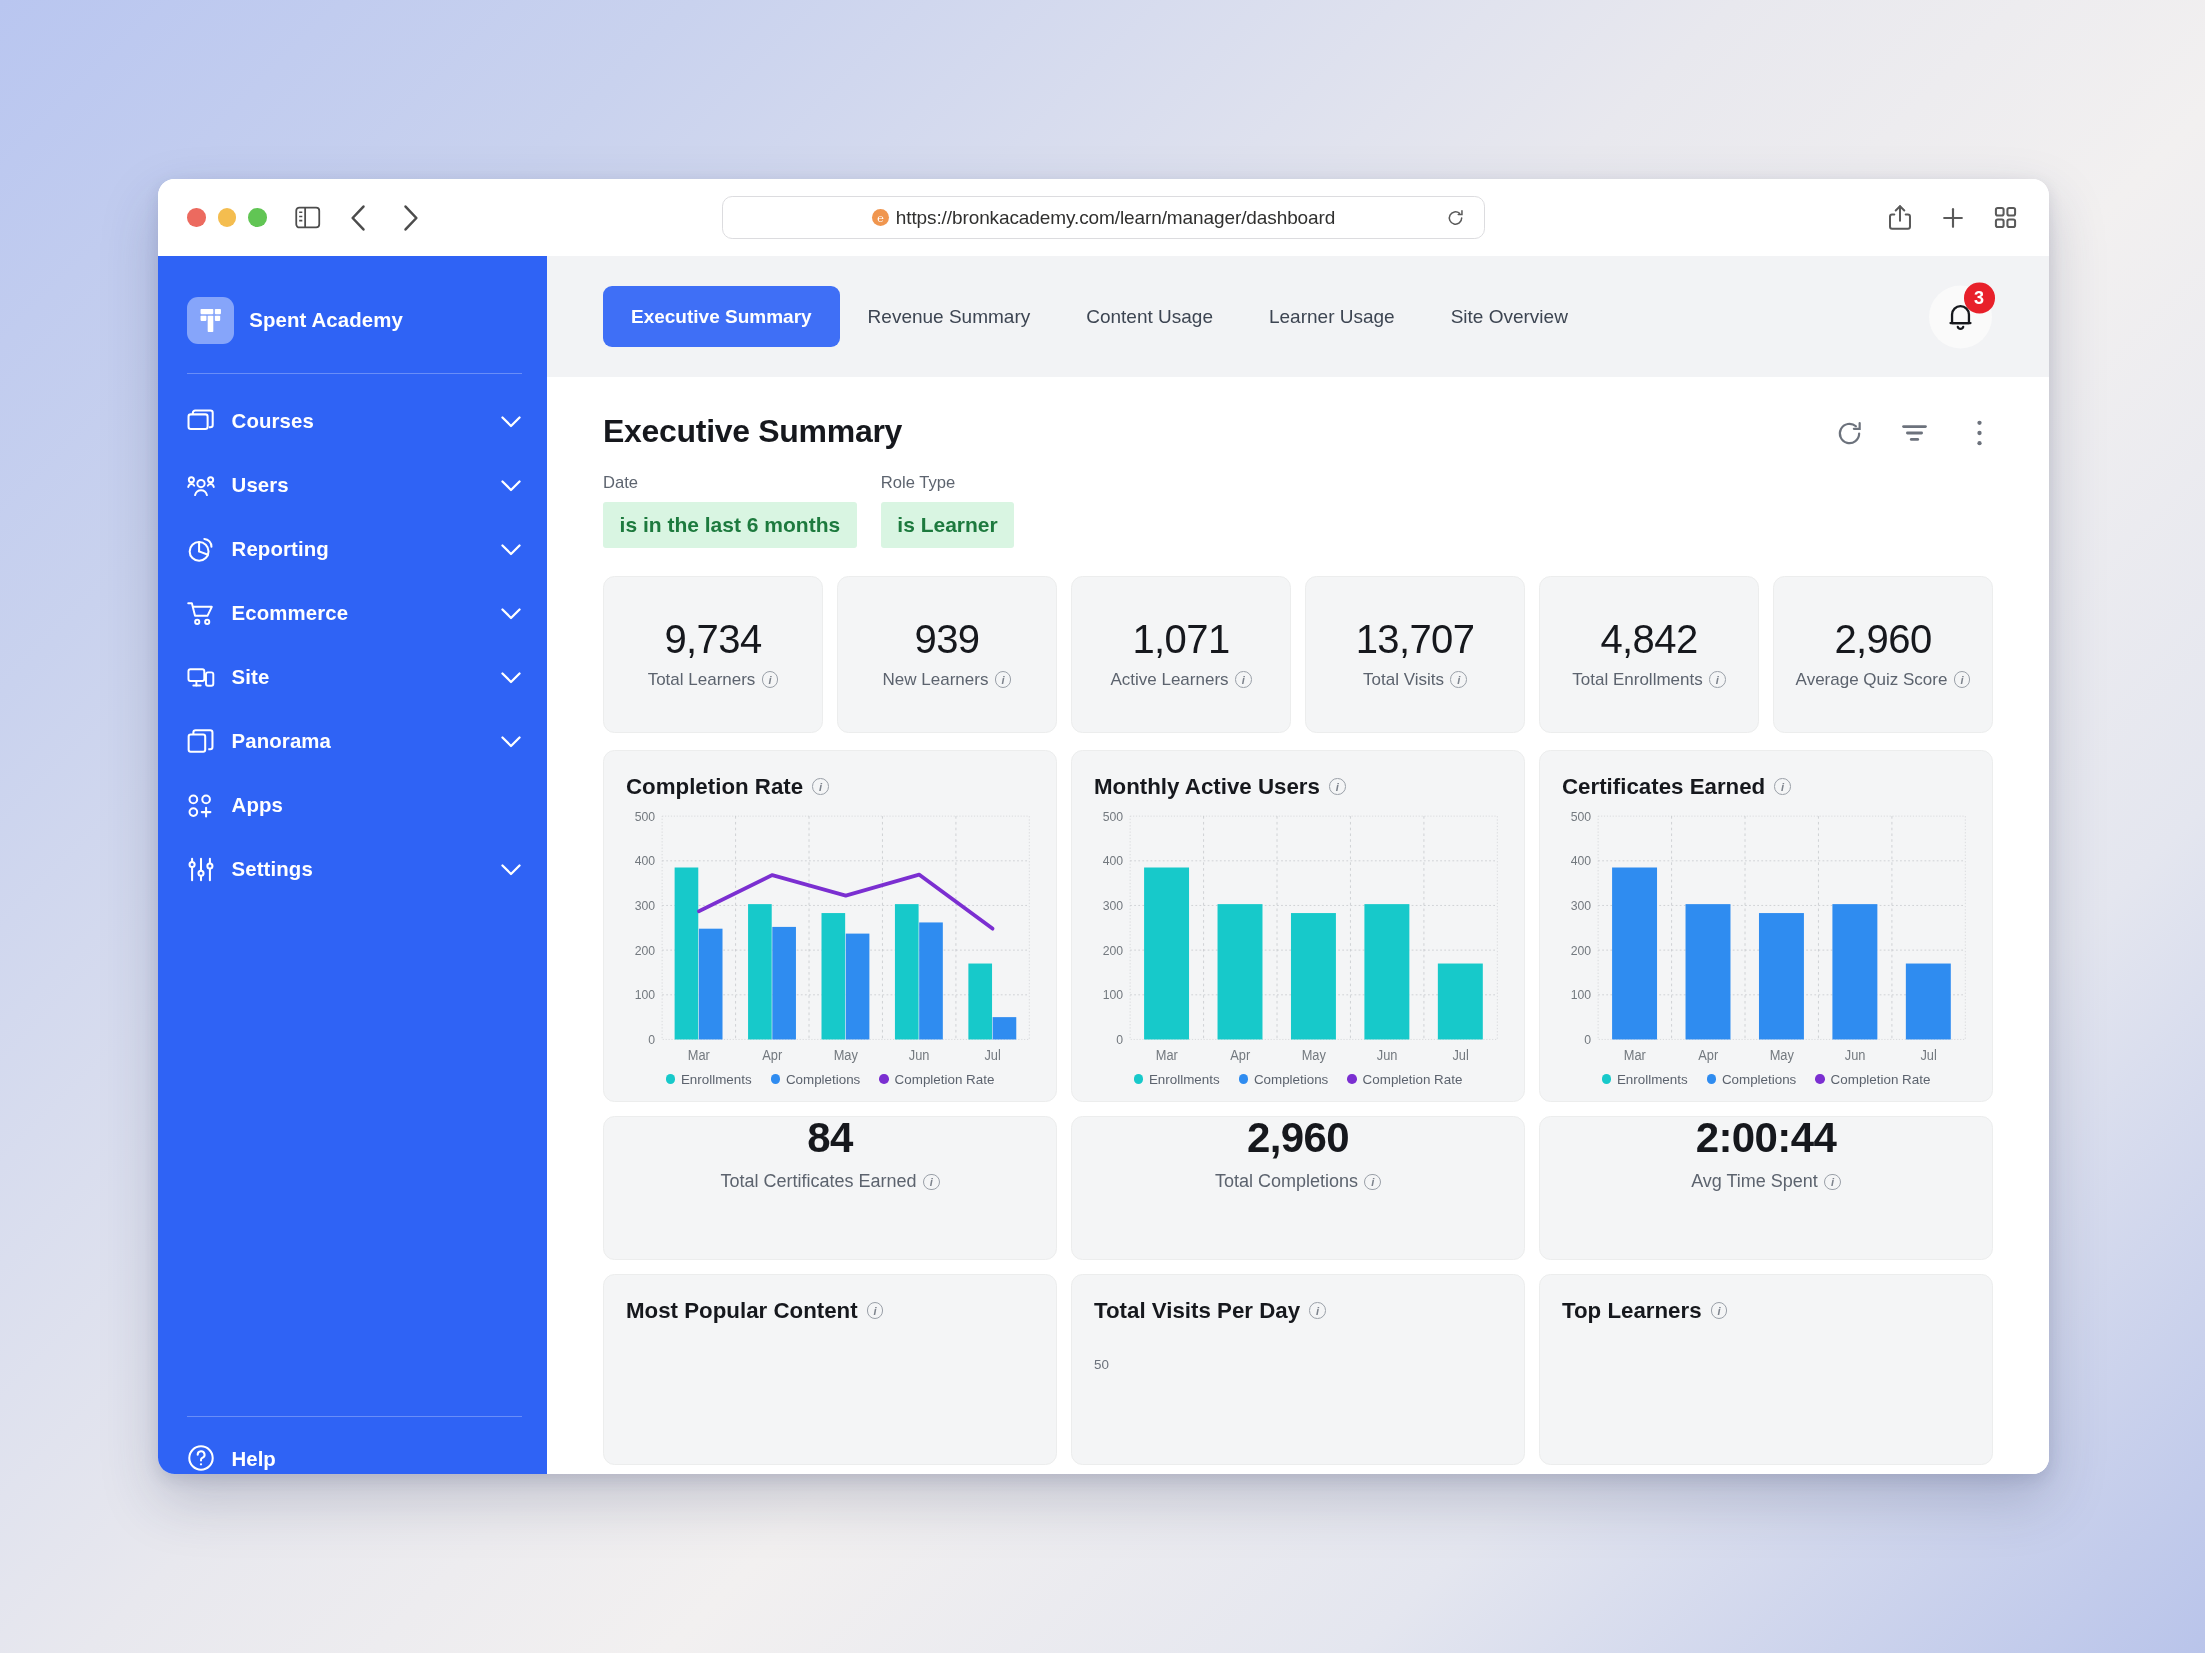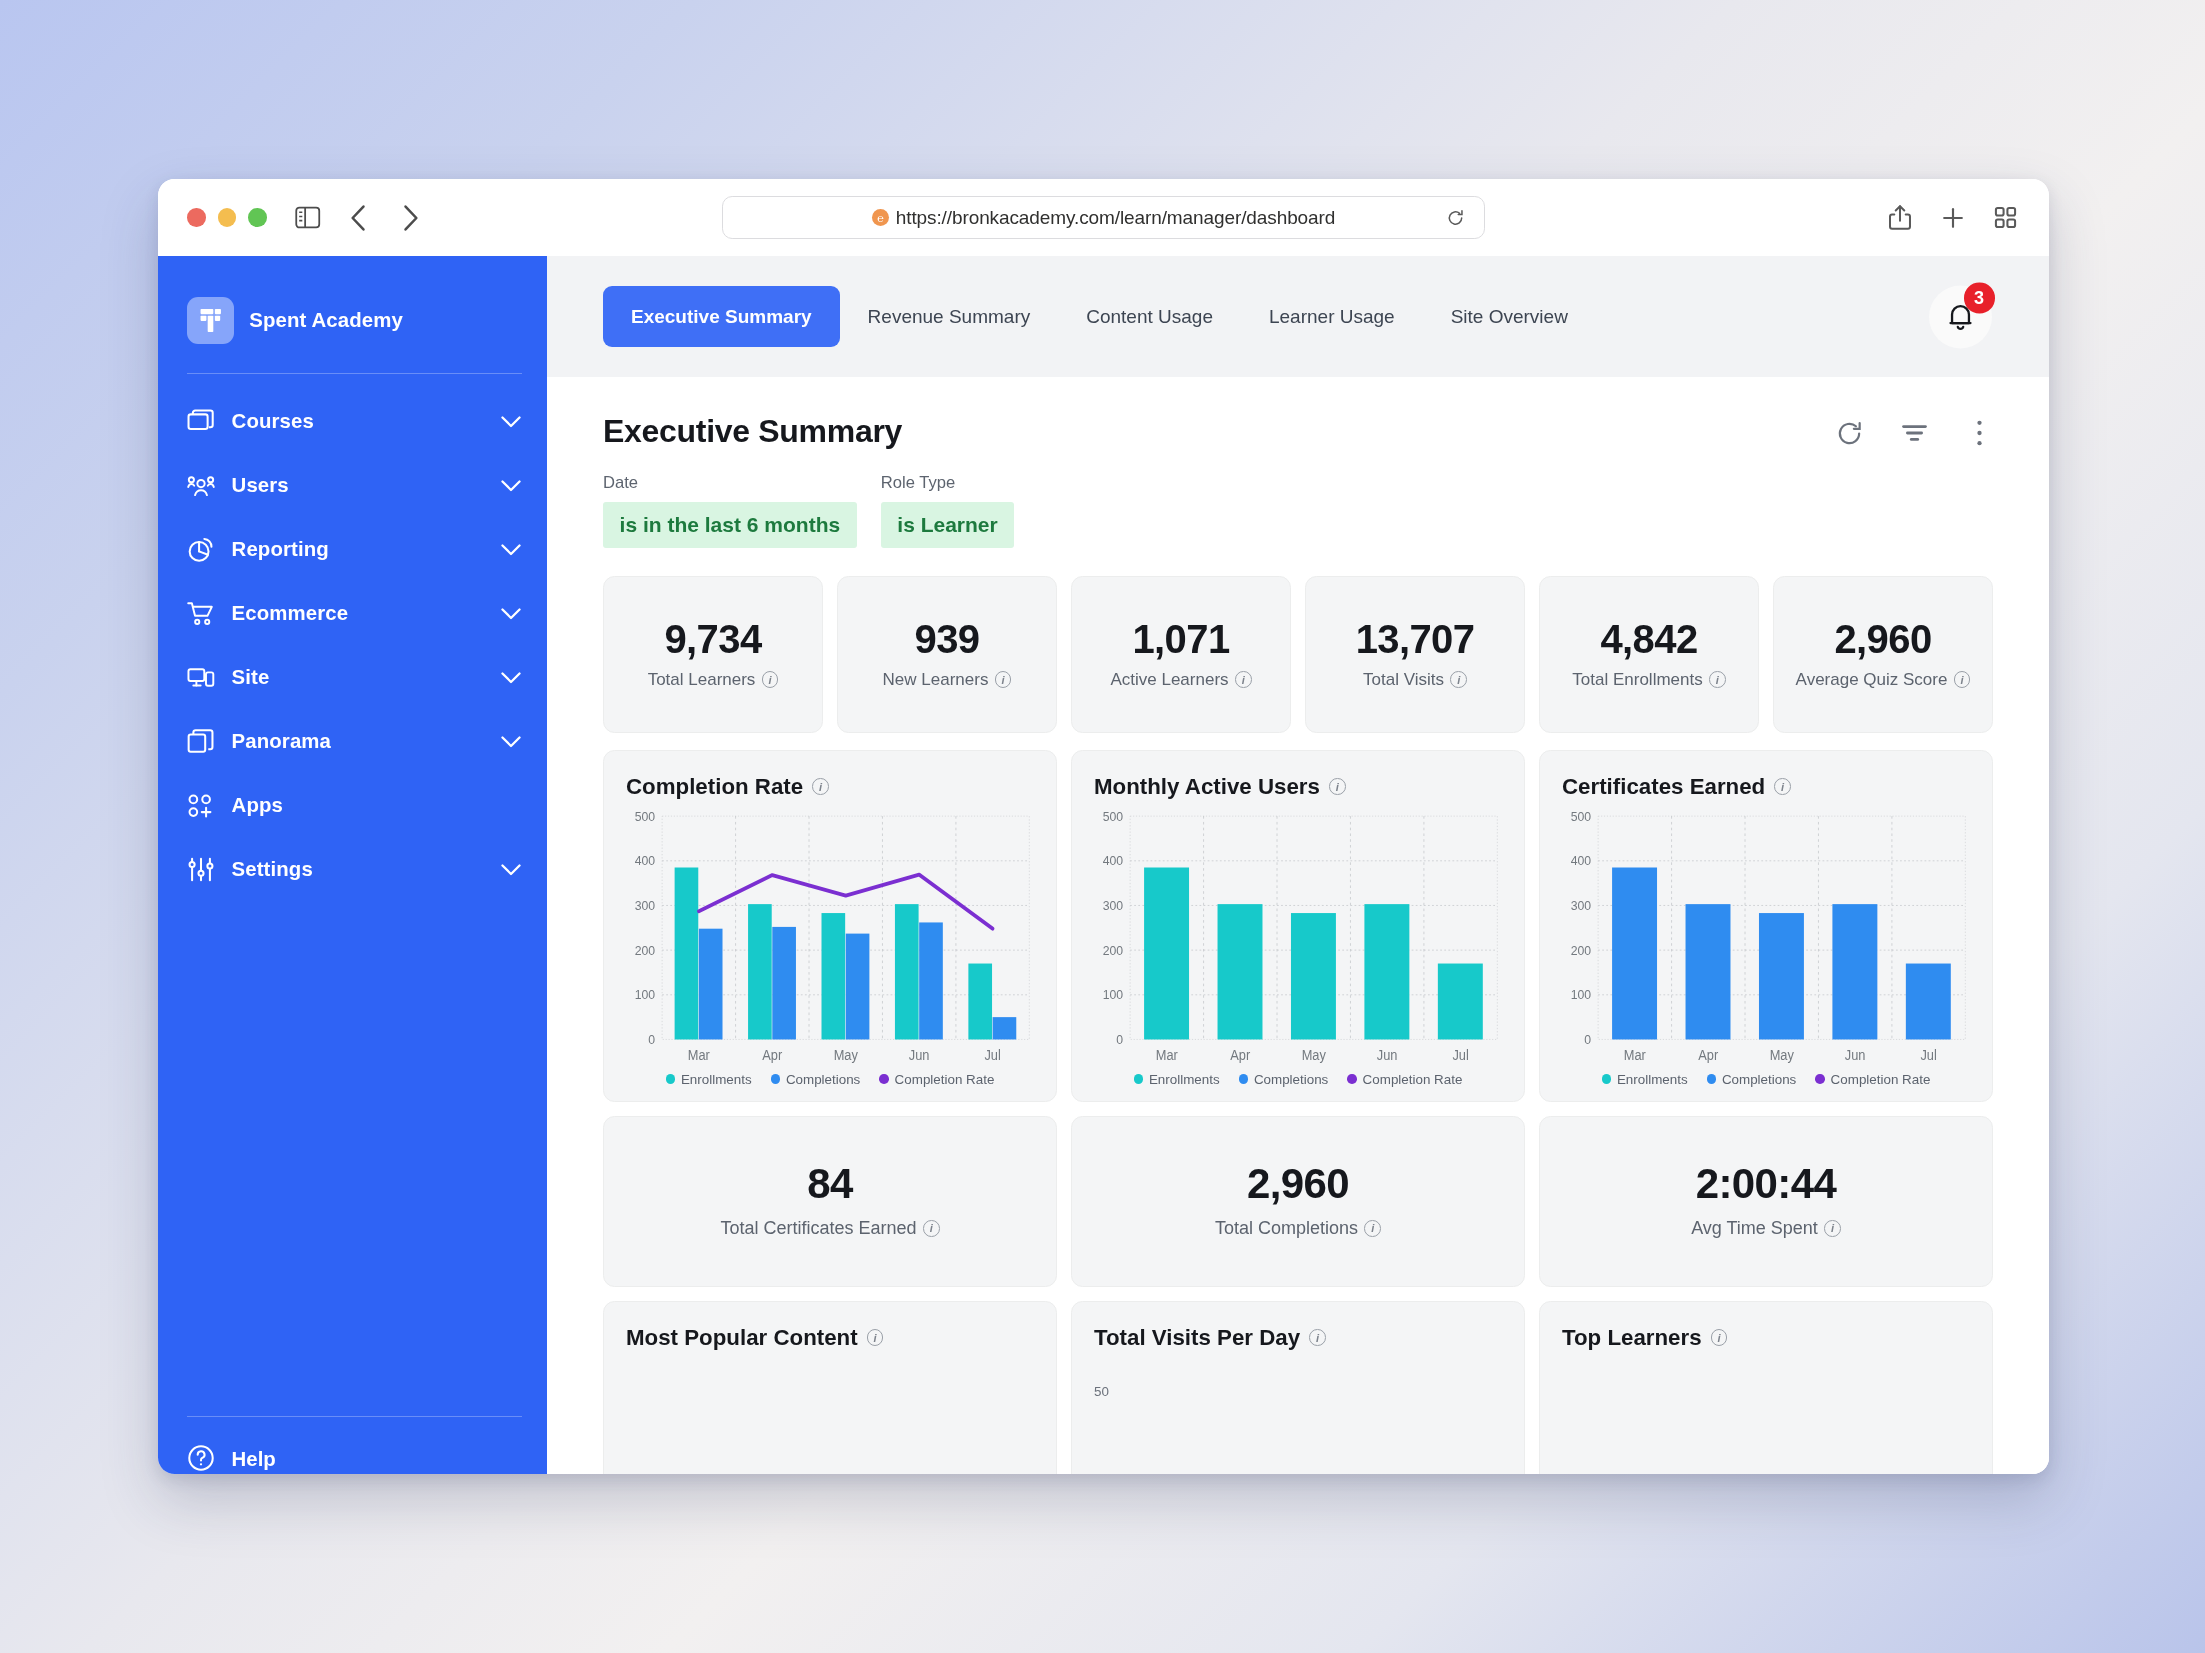--- a/index.html
+++ b/index.html
@@ -203,21 +203,21 @@
   .kpi {
     flex: 1 1 0; min-width: 0;
     background: #f4f5f6;
     border: 1.3px solid #eceded;
     border-radius: 11.5px;
     height: 157px;
     display: flex; flex-direction: column;
     align-items: center; justify-content: center;
     gap: 10.2px;
   }
-  .kpi-value { font-size: 40px; font-weight: bold; color: #16181d; letter-spacing: -0.6px; line-height: 1; }
+  .kpi-value { font-size: 40px; font-weight: normal; color: #16181d; letter-spacing: -0.6px; line-height: 1; }
   .kpi-label { font-size: 17px; color: #5c636e; display: flex; align-items: center; gap: 6.4px; white-space: nowrap; }
 
   
   .chart-row { display: flex; gap: 14px; margin-top: 16.6px; }
   .chart-card {
     flex: 1 1 0; min-width: 0;
     background: #f4f5f6;
     border: 1.3px solid #eceded;
     border-radius: 11.5px;
     height: 352px;
@@ -233,23 +233,23 @@
   .legend-item { display: flex; align-items: center; gap: 5.7px; font-size: 13.4px; color: #5c636e; white-space: nowrap; }
   .legend-dot { width: 9.6px; height: 9.6px; border-radius: 50%; flex: 0 0 9.6px; }
 
   
   .kpi-row2 { display: flex; gap: 14px; margin-top: 14px; }
   .kpi2 {
     flex: 1 1 0; min-width: 0;
     background: #f4f5f6;
     border: 1.3px solid #eceded;
     border-radius: 11.5px;
-    height: 171px;
+    height: 144px;
     display: flex; flex-direction: column;
-    align-items: center; justify-content: center;
+    align-items: center; 
     gap: 12.8px;
   }
   .kpi2-value { font-size: 42px; font-weight: bold; color: #16181d; letter-spacing: -0.6px; line-height: 1; }
   .kpi2-label { font-size: 18px; color: #5c636e; display: flex; align-items: center; gap: 6.4px; }
 
   
   .panel-row { display: flex; gap: 14px; margin-top: 14px; }
   .panel {
     flex: 1 1 0; min-width: 0;
     background: #f4f5f6;

